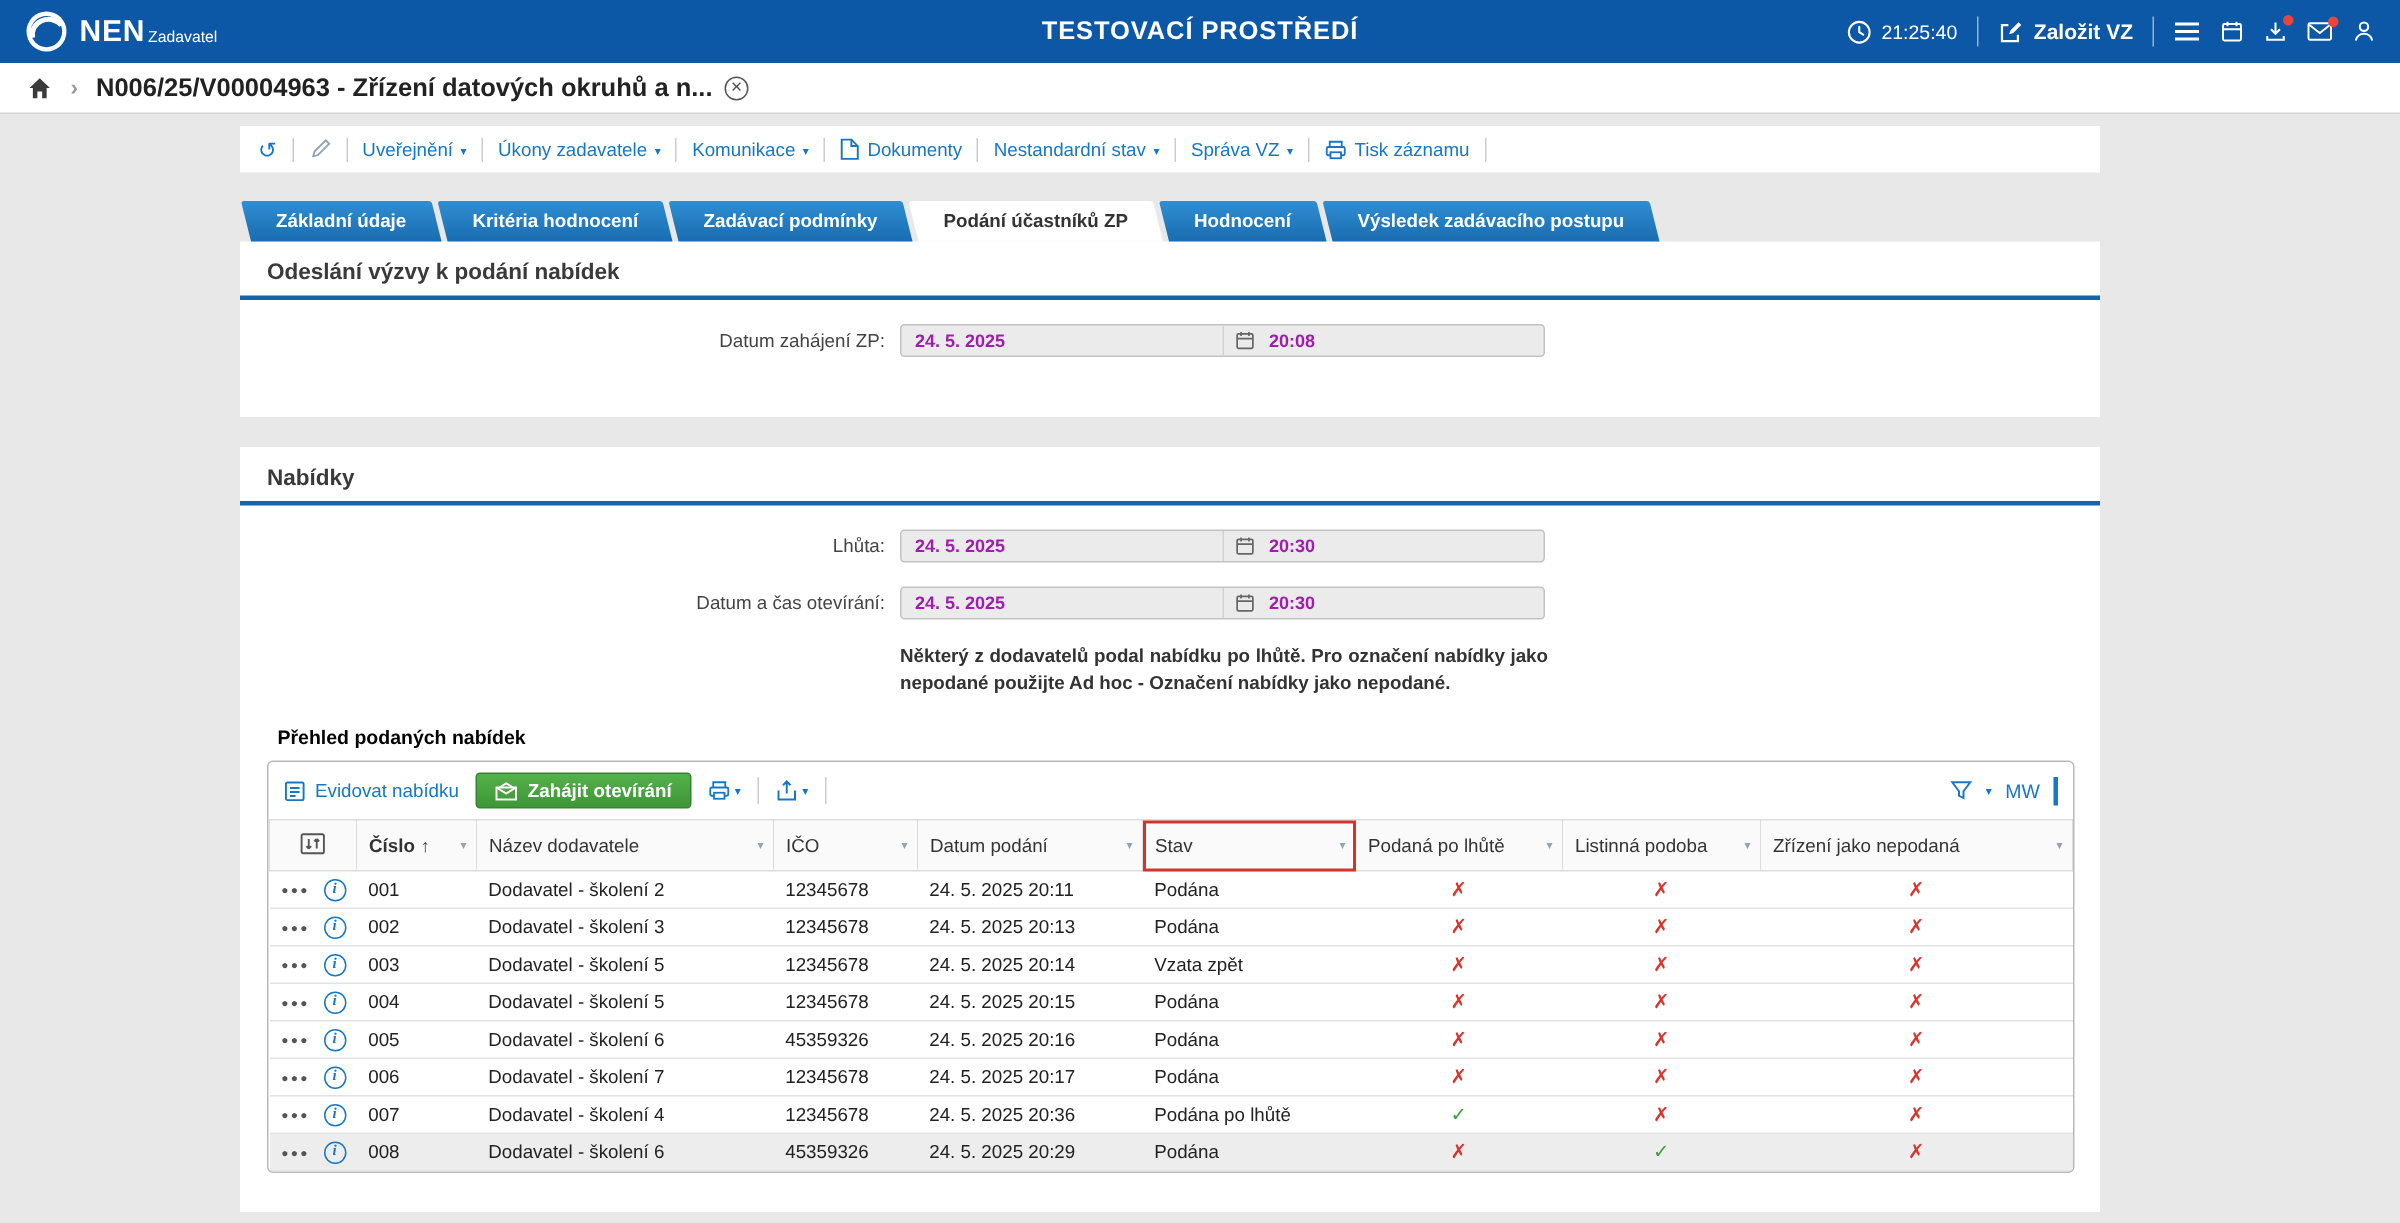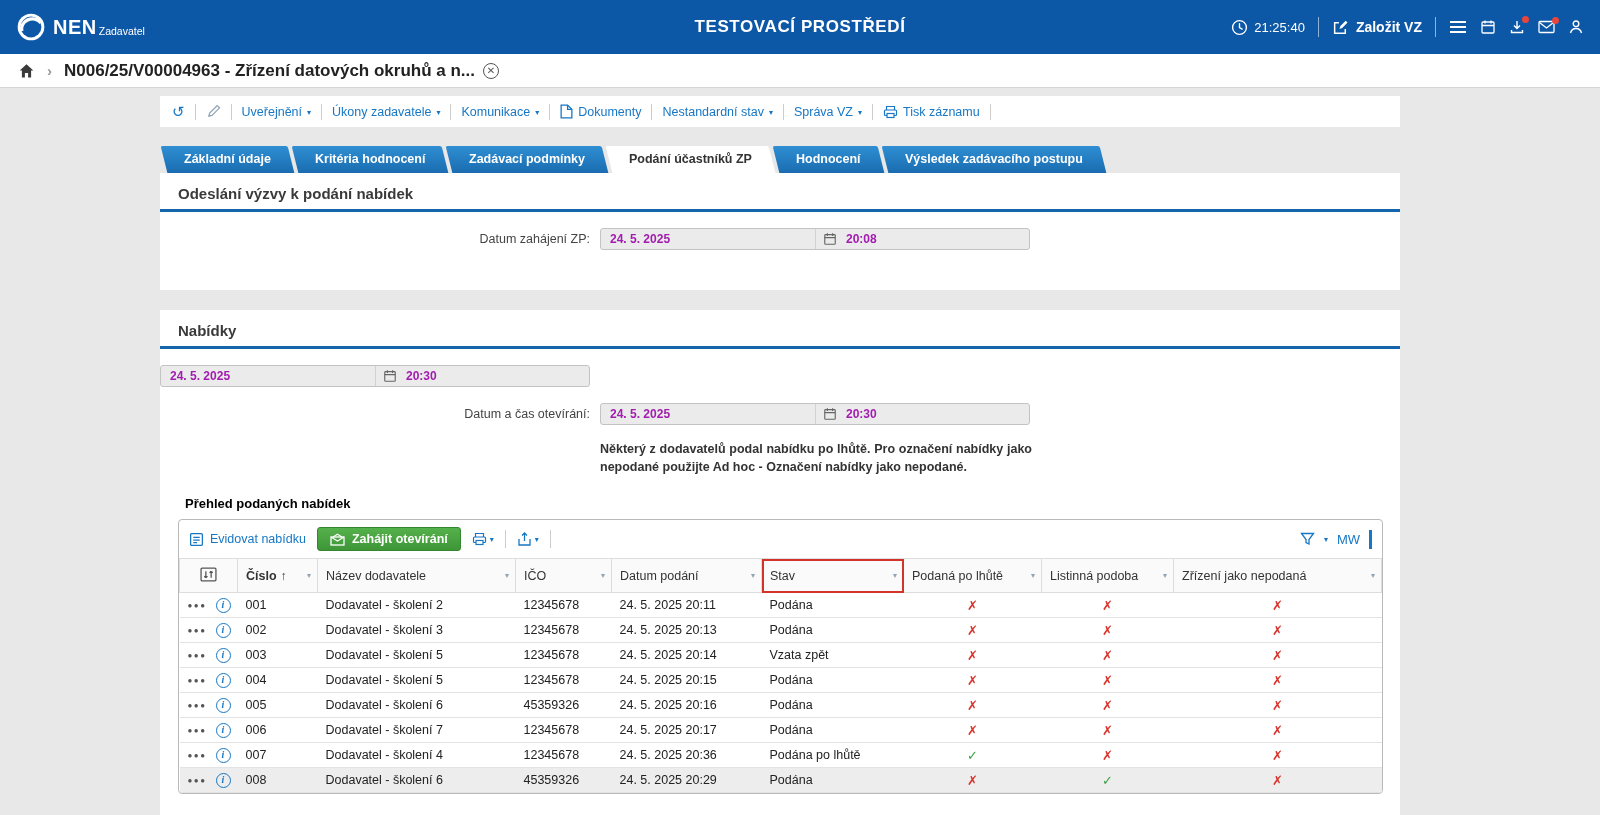--- a/index.html
+++ b/index.html
@@ -1,20 +1,20 @@
 <!DOCTYPE html>
 <html><head>
 <meta charset="utf-8">
 <style>
   *{box-sizing:border-box;margin:0;padding:0}
   html,body{width:1600px;height:815px;overflow:hidden}
   body{font-family:"Liberation Sans","DejaVu Sans",sans-serif;background:#e8e8e8;font-size:12.5px;color:#222}
 
   
-  .app-header{height:54px;background:#0d57a7;display:flex;align-items:center;padding:0 16px;color:#fff;position:relative}
+  .app-header{height:42px;background:#0d57a7;display:flex;align-items:center;padding:0 16px;color:#fff;position:relative}
   .logo{display:flex;align-items:center;gap:7px;cursor:pointer}
   .brand-txt{display:flex;align-items:flex-end}
   .brand{font-size:20px;font-weight:bold;letter-spacing:.5px;line-height:22px}
   .brand-sub{font-size:10.5px;margin:0 0 1px 2px}
   .app-title{position:absolute;left:50%;transform:translateX(-50%);font-size:17px;font-weight:bold;letter-spacing:.6px}
   .hdr-right{margin-left:auto;display:flex;align-items:center;gap:13px}
   .hdr-time{display:flex;align-items:center;gap:6px;font-size:13px}
   .hdr-sep{width:1px;height:20px;background:rgba(255,255,255,.55)}
   .hdr-create{display:flex;align-items:center;gap:7px;font-size:14px;font-weight:bold;cursor:pointer}
   .hicon{position:relative;display:inline-flex;align-items:center;cursor:pointer;color:#fff}
@@ -260,20 +260,21 @@
         </div>
       </div>
     </div>
   </div>
 
   <div class="panel panel-2">
     <div class="sec-head">Nabídky</div>
     <div class="sec-rule"></div>
 
     <div class="field-row">
+      <div class="field-label">Lhůta:</div>
       <div class="input-group">
         <div class="ig-date">24. 5. 2025</div>
         <div class="ig-right">
           <span class="cal">
             <svg width="14" height="14" viewBox="0 0 16 16" fill="none" stroke="currentColor" stroke-width="1.3">
                 <rect x="2" y="3" width="12" height="11" rx="1"></rect>
                 <path d="M2 6.5h12M5 1.5v3M11 1.5v3"></path>
               </svg>
           </span>
           <span>20:30</span>

